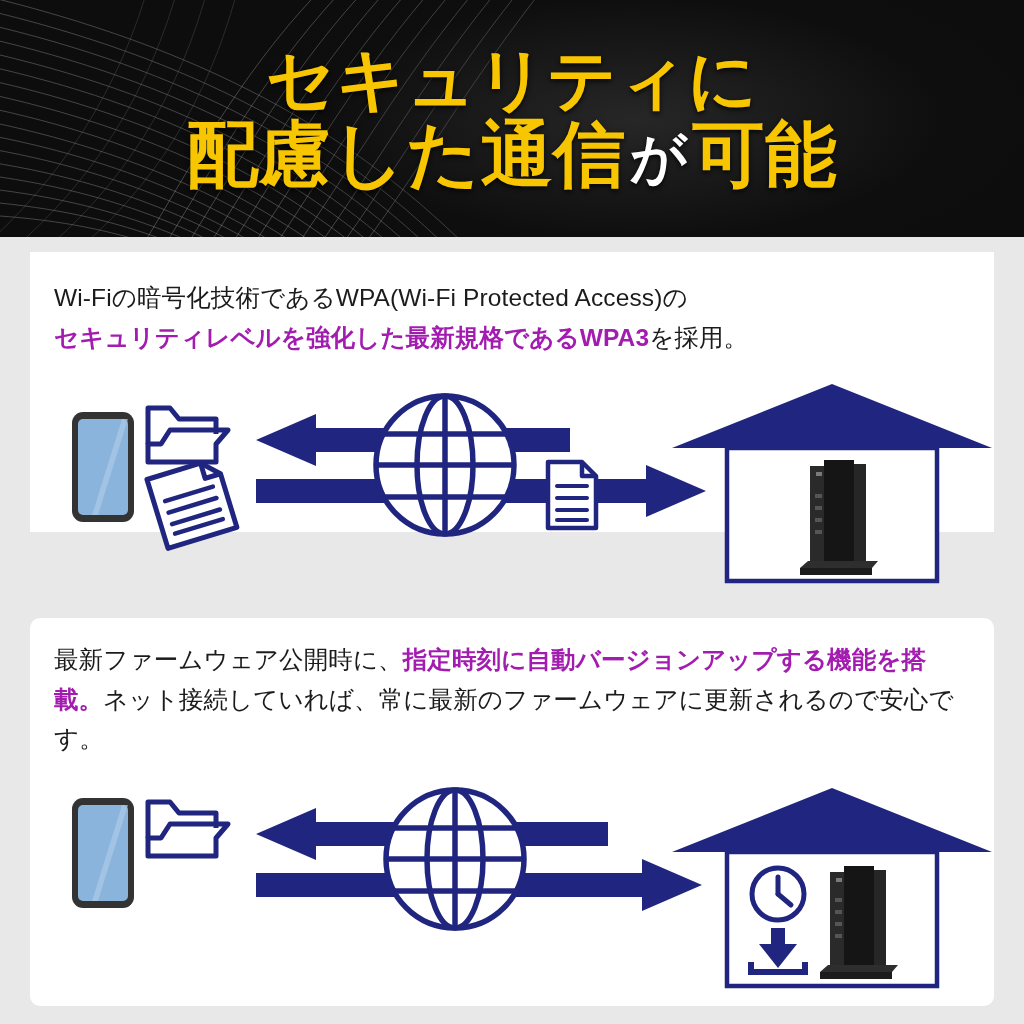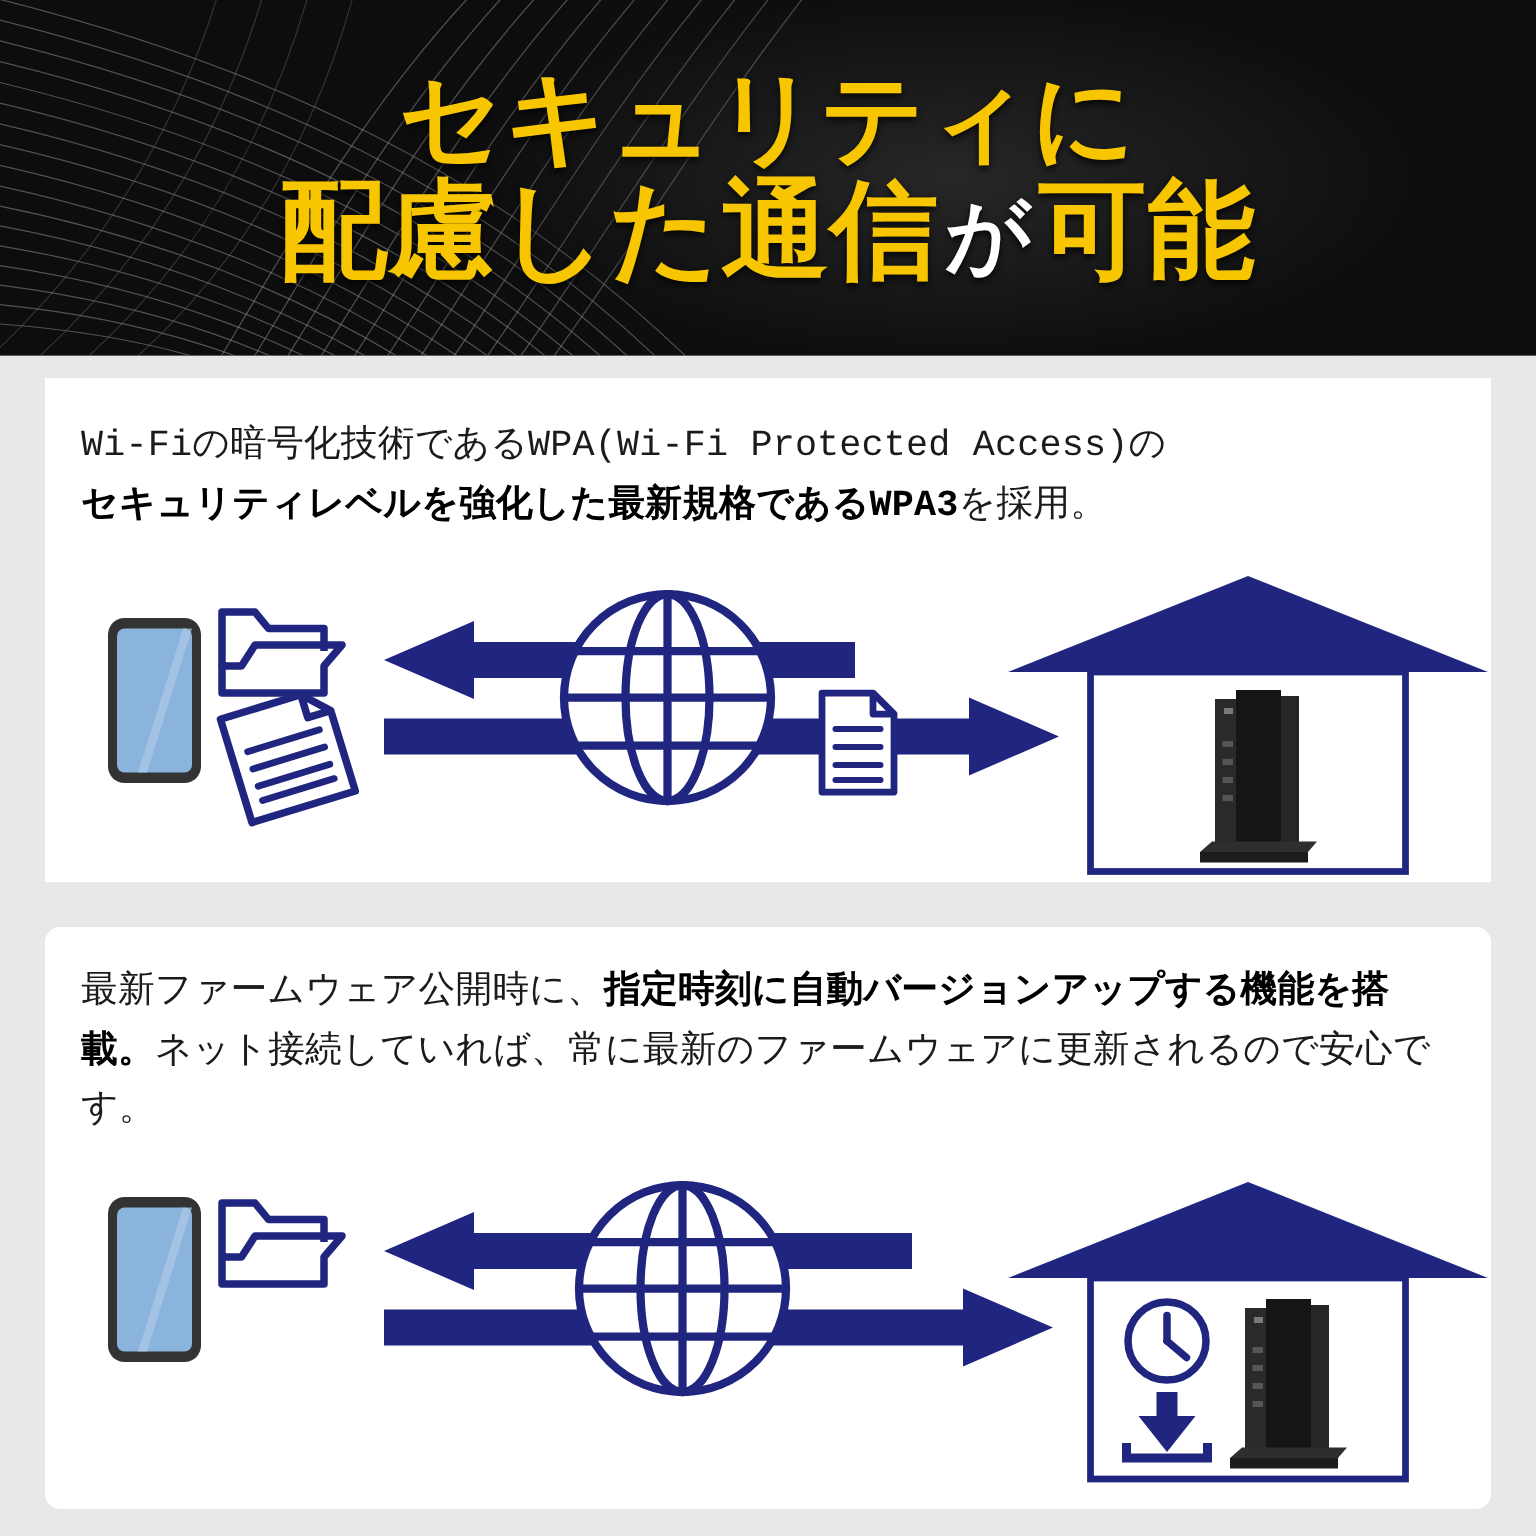--- a/index.html
+++ b/index.html
@@ -34,30 +34,30 @@
     text-shadow:0 2px 5px rgba(0,0,0,.85);
   }
   .title-line-1{font-size:68px;line-height:1.02;margin-bottom:4px;}
   .title-line-2{font-size:72px;line-height:1.02;}
   .title-line-2 .kana-wh{color:#ffffff;font-size:56px;vertical-align:2px;padding:0 4px;}
 
   
   .card{
     position:absolute;left:30px;width:964px;background:#ffffff;
   }
-  .card-1{top:252px;height:336px;font-family:Liberation Mono, monospace;}
+  .card-1{top:252px;height:280px;}
   .card-2{top:618px;height:388px;border-radius:10px;}
 
   .card-text{
     position:absolute;left:24px;right:22px;top:26px;
     font-size:24.5px;line-height:1.62;color:#1b1b1b;
     letter-spacing:0.005em;
   }
   .card-2 .card-text{top:22px;}
-  .em-blue{color:#000000;font-weight:bold;}
+  .em-blue{color:#a21caf;font-weight:bold;}
 
   
   .diagram{position:absolute;left:0;width:964px;}
   .diag-1{top:126px;height:216px;}
   .diag-2{top:160px;height:226px;}
   .diagram svg{display:block;}
 </style>
 </head>
 <body>
 

